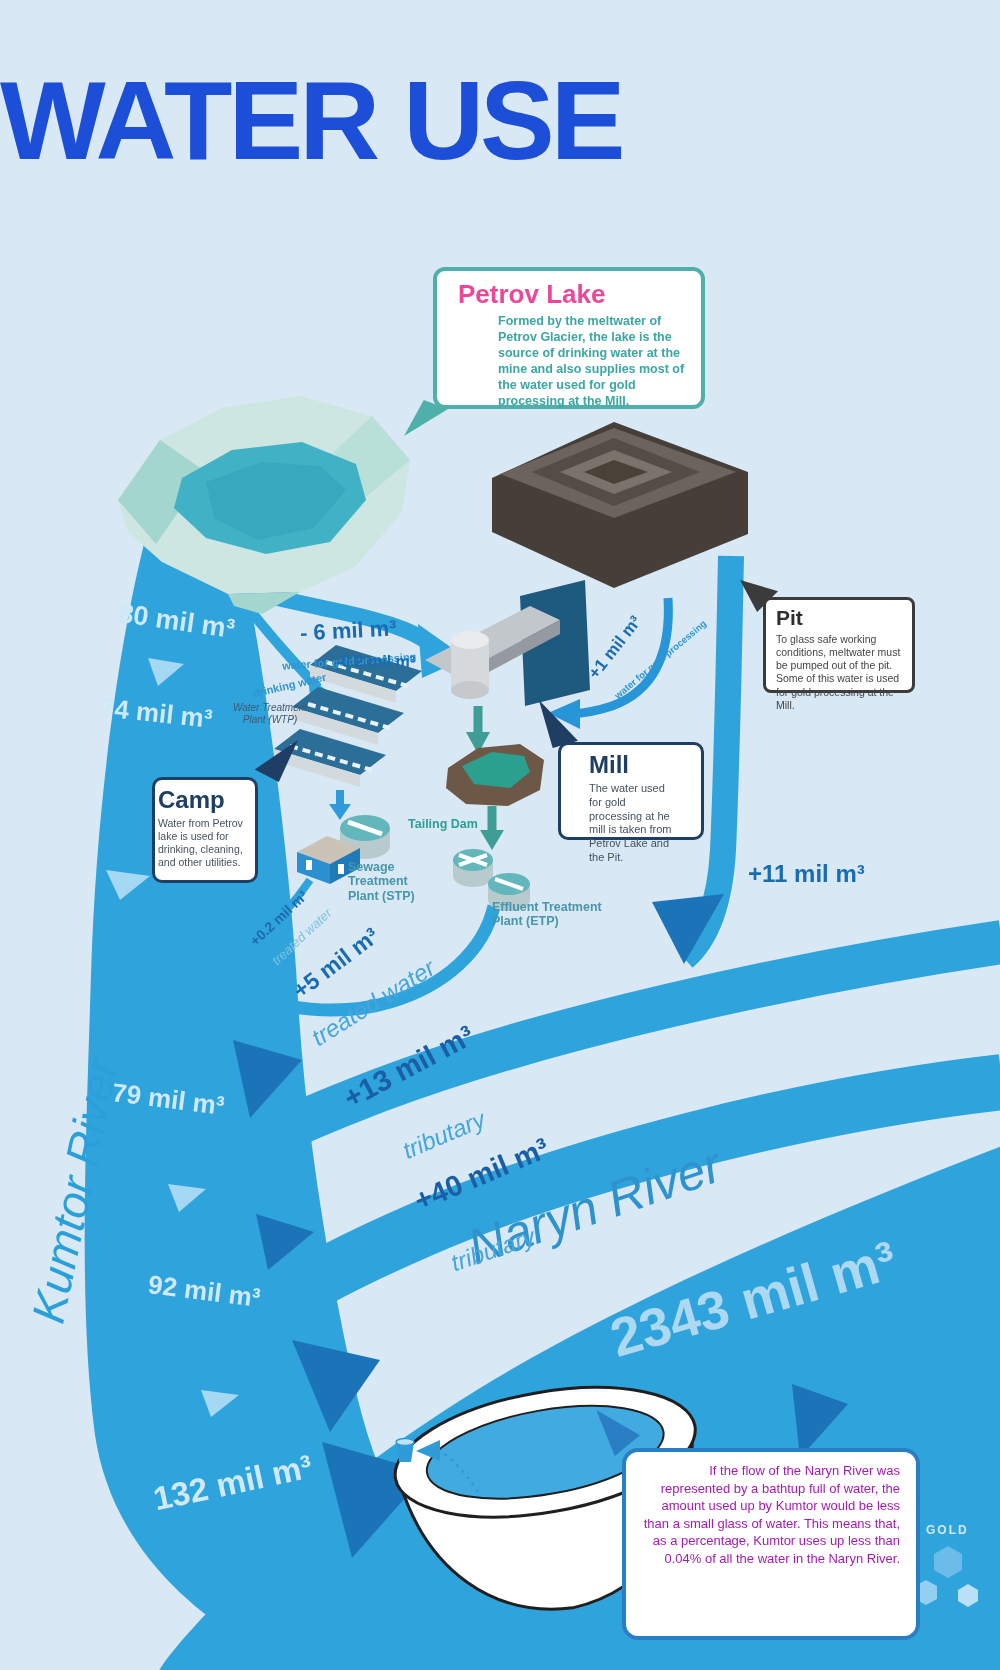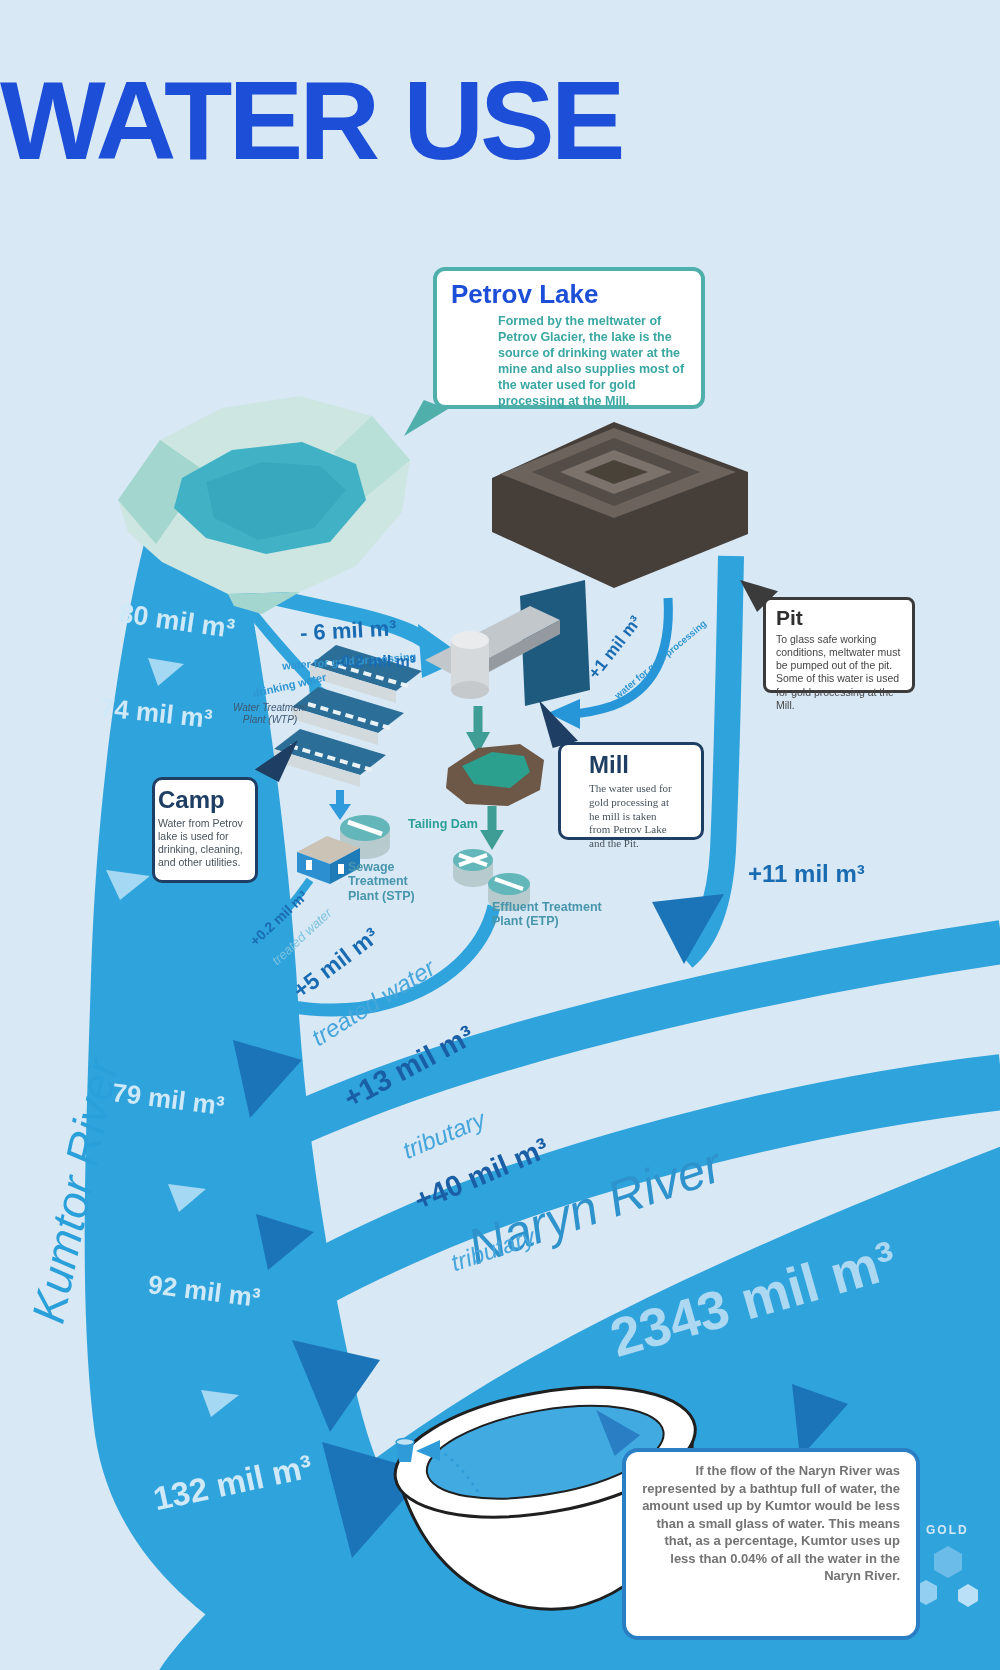--- a/index.html
+++ b/index.html
@@ -12,34 +12,34 @@
   .sub-blue{color:#2F96D3;font-weight:bold;}
   .script{color:#46A6DB;font-style:italic;}
   .fac{color:#4796AC;font-weight:bold;white-space:normal;line-height:1.15;}
   #title{position:absolute;top:56px;left:0;width:100%;font-size:112px;
          font-weight:bold;letter-spacing:-4px;color:#1d4ed8;}
   .callout{position:absolute;background:#fff;box-sizing:border-box;}
   .callout h2{margin:0 0 3px 0;}
   .callout p{margin:0;}
   .tail{position:absolute;}
   #box-petrov{left:433px;top:267px;width:272px;height:142px;border:4px solid #4FAFAB;border-radius:12px;padding:8px 14px;}
-  #box-petrov h2{font-size:26px;color:#1d4ed8;}
+  #box-petrov h2{font-size:26px;color:#ec4899;margin-left:7px;}
   #box-petrov p{font-size:12.5px;font-weight:bold;color:#3AA7A3;line-height:1.28;margin-left:47px;}
   #box-pit{left:763px;top:597px;width:152px;height:96px;border:3px solid #3B3B3B;border-radius:8px;padding:6px 10px;}
   #box-pit h2{font-size:21px;color:#2F2F2F;}
   #box-pit p{font-size:10.5px;color:#454545;line-height:1.25;}
   #box-mill{left:558px;top:742px;width:146px;height:98px;border:3.5px solid #1E3F63;border-radius:10px;padding:6px 28px;}
   #box-mill h2{font-size:24px;color:#1E3F63;}
-  #box-mill p{font-size:11px;color:#47525C;line-height:1.25;font-family:Liberation Serif, serif;}
+  #box-mill p{font-size:11px;color:#47525C;line-height:1.25;}
   #box-camp{left:152px;top:777px;width:106px;height:106px;border:3.5px solid #1E3F63;border-radius:10px;padding:6px 3px;}
   #box-camp h2{font-size:24px;color:#1E3F63;}
   #box-camp p{font-size:10.5px;color:#47525C;line-height:1.25;}
   #box-comparison{left:622px;top:1448px;width:298px;height:192px;border:4px solid #2A7FC4;border-radius:16px;padding:10px 16px;text-align:right;}
   #box-comparison h2{font-size:29px;color:#1B75BC;}
-  #box-comparison p{font-size:13px;font-weight:bold;color:#737373;line-height:1.35;white-space:normal;}
+  #box-comparison p{font-size:13px;font-weight:normal;color:#a21caf;line-height:1.35;white-space:normal;}
 </style>
 </head>
 <body>
 
 <div id="stage">
 
   <svg id="scene" width="1000" height="1670" viewBox="0 0 1000 1670">
 
     <g>
       <path d="M 1002,1146 C 850,1205 690,1272 555,1345 C 425,1415 320,1495 255,1562 C 205,1615 175,1645 158,1672 L 1002,1672 Z" fill="#2FA3DC"></path>

